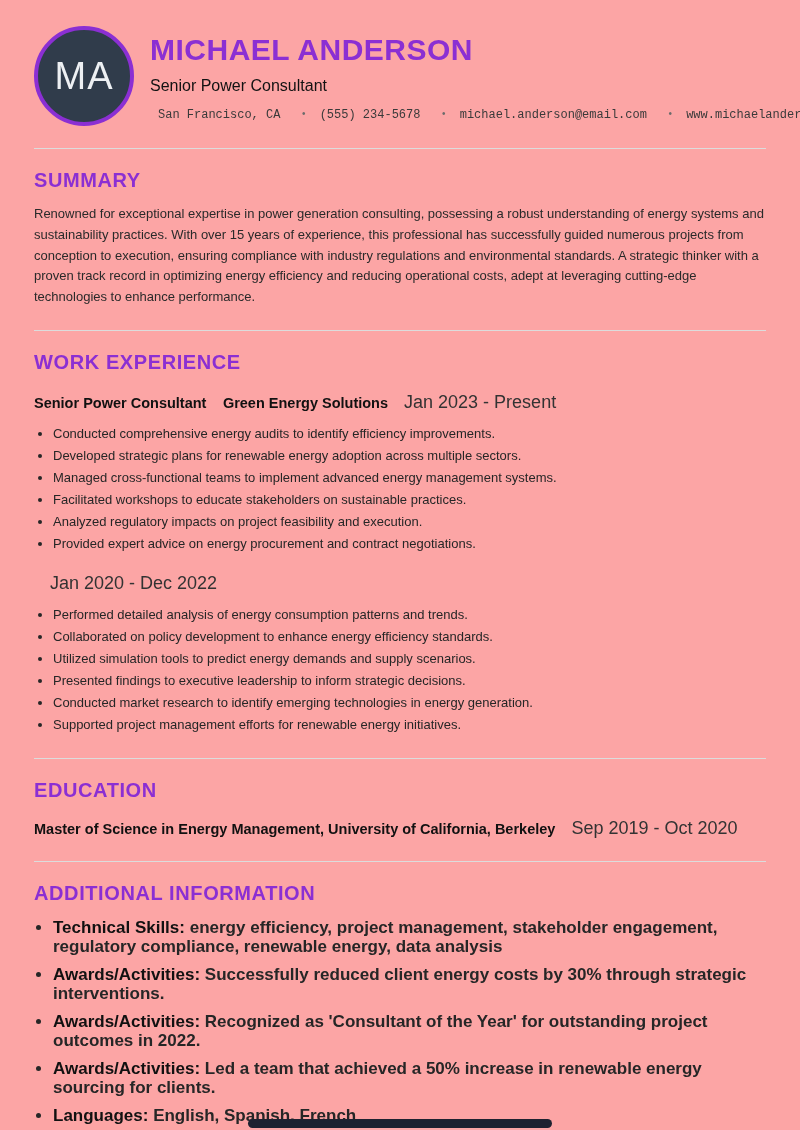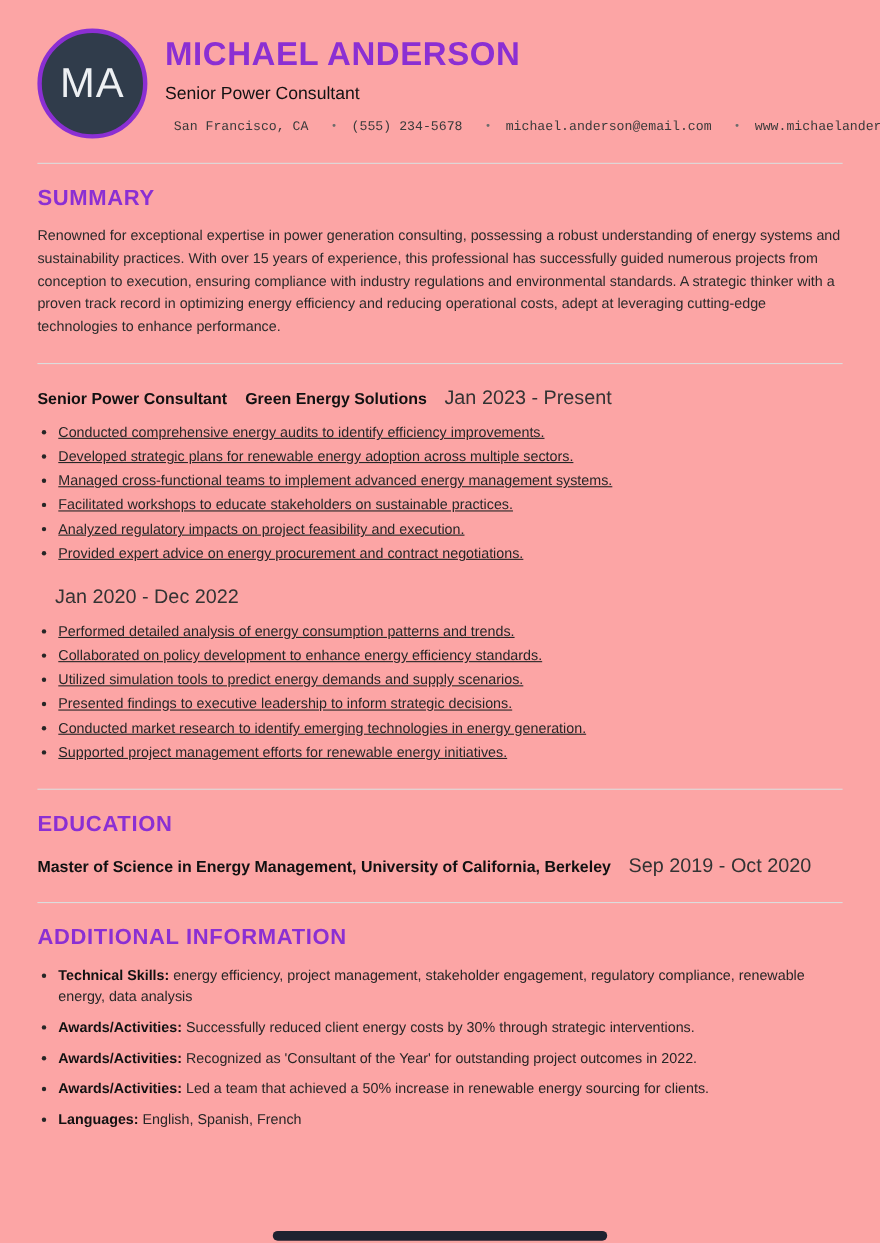--- a/index.html
+++ b/index.html
@@ -40,27 +40,27 @@
     margin:0;font-size:20px;font-weight:bold;
     color:var(--accent);letter-spacing:.6px;
   }
   .summary-text{margin:12px 0 0;font-size:13px;line-height:1.6;color:#2a2a2a;}
   
   .job{margin-top:18px;}
   .entry-head{display:flex;justify-content:flex-start;align-items:baseline;}
   .role,.company,.degree{font-weight:bold;font-size:14.5px;color:#111;}
   .company{margin-left:12px;}
   .dates{font-size:18px;color:#333;white-space:nowrap;margin-left:16px;}
-  ul.bullets{margin:10px 0 0;padding-left:19px;list-style:disc;text-decoration:underline;}
+  ul.bullets{margin:10px 0 0;padding-left:19px;list-style:disc;}
   ul.bullets li{font-size:13px;line-height:22px;color:#262626;}
   
   .edu-entry{margin-top:16px;}
   
   ul.info{margin:13px 0 0;padding-left:19px;list-style:disc;}
-  ul.info li{font-size:13px;line-height:19px;margin-bottom:9px;color:#262626;}
+  ul.info li{font-size:17px;line-height:19px;margin-bottom:9px;color:#262626;font-weight:bold;}
   ul.info li strong{color:#111;}
   
   .footer-bar{
     position:absolute;left:50%;bottom:2px;transform:translateX(-50%);
     width:304px;height:9px;border-radius:5px;background:var(--footer);
   }
 </style>
 </head>
 <body>
 
@@ -90,20 +90,21 @@
   <hr class="divider">
 
   <section>
     <h2>SUMMARY</h2>
     <p class="summary-text">Renowned for exceptional expertise in power generation consulting, possessing a robust understanding of energy systems and sustainability practices. With over 15 years of experience, this professional has successfully guided numerous projects from conception to execution, ensuring compliance with industry regulations and environmental standards. A strategic thinker with a proven track record in optimizing energy efficiency and reducing operational costs, adept at leveraging cutting-edge technologies to enhance performance.</p>
   </section>
 
   <hr class="divider">
 
   <section>
+    <h2>WORK EXPERIENCE</h2>
 
     <div class="job">
       <div class="entry-head">
         <div>
           <span class="role">Senior Power Consultant</span>
           <span class="company">Green Energy Solutions</span>
         </div>
         <span class="dates">Jan 2023 - Present</span>
       </div>
       <ul class="bullets">

